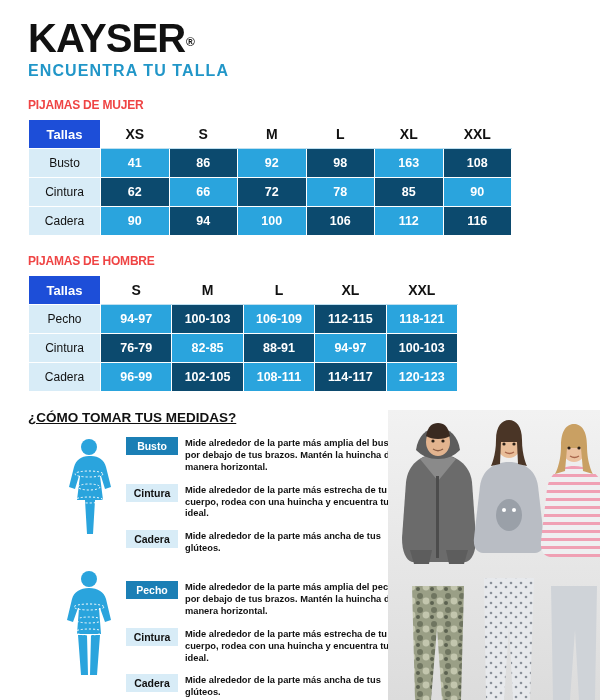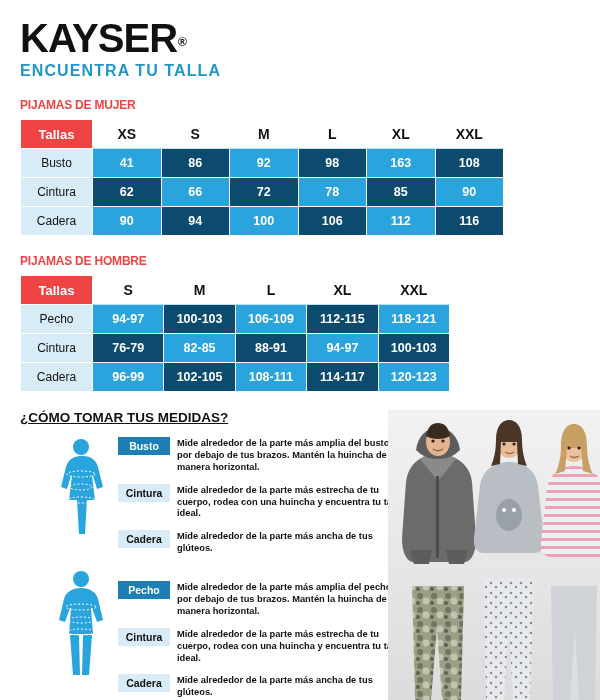--- a/index.html
+++ b/index.html
@@ -4,21 +4,21 @@
 <style>
   * { box-sizing: border-box; }
   html, body {
     margin: 0; padding: 0;
     width: 600px; height: 700px;
     background: #ffffff;
     font-family: "Liberation Sans", sans-serif;
     color: #1a1a1a;
     overflow: hidden;
   }
-  .page { position: relative; width: 600px; height: 700px; padding: 0 20px; }
+  .page { position: relative; width: 600px; height: 700px; padding: 0 28px; }
 
   
   .logo-block { padding-top: 18px; }
   .logo-word {
     font-family: "Liberation Sans", sans-serif;
     font-weight: bold;
     font-size: 40px;
     letter-spacing: -1px;
     color: #111;
     line-height: 1;
@@ -65,21 +65,21 @@
   table.women { width: 484px; }
   table.men   { width: 430px; }
   th, td {
     height: 29px;
     text-align: center;
     border: 1px solid #ffffff;
     font-weight: bold;
     padding: 0;
   }
   .hdr-label {
-    background: #ef4444;
+    background: #1d4ed8;
     color: #ffffff;
     font-size: 13px;
   }
   .hdr-size {
     background: #ffffff;
     color: #111;
     font-size: 14px;
     border-bottom: 1px solid #bfe0f0;
   }
   .row-label {

